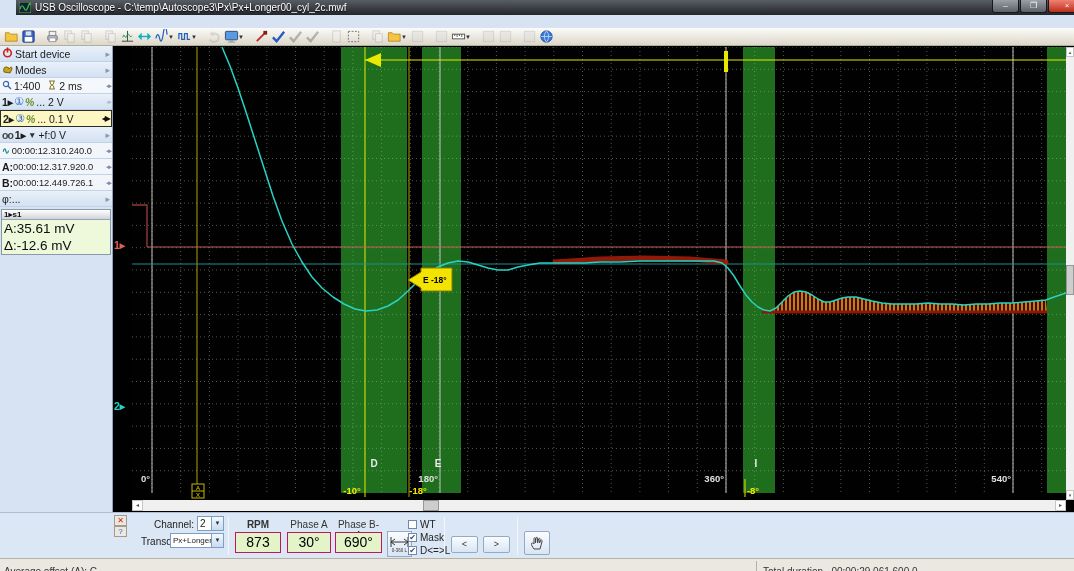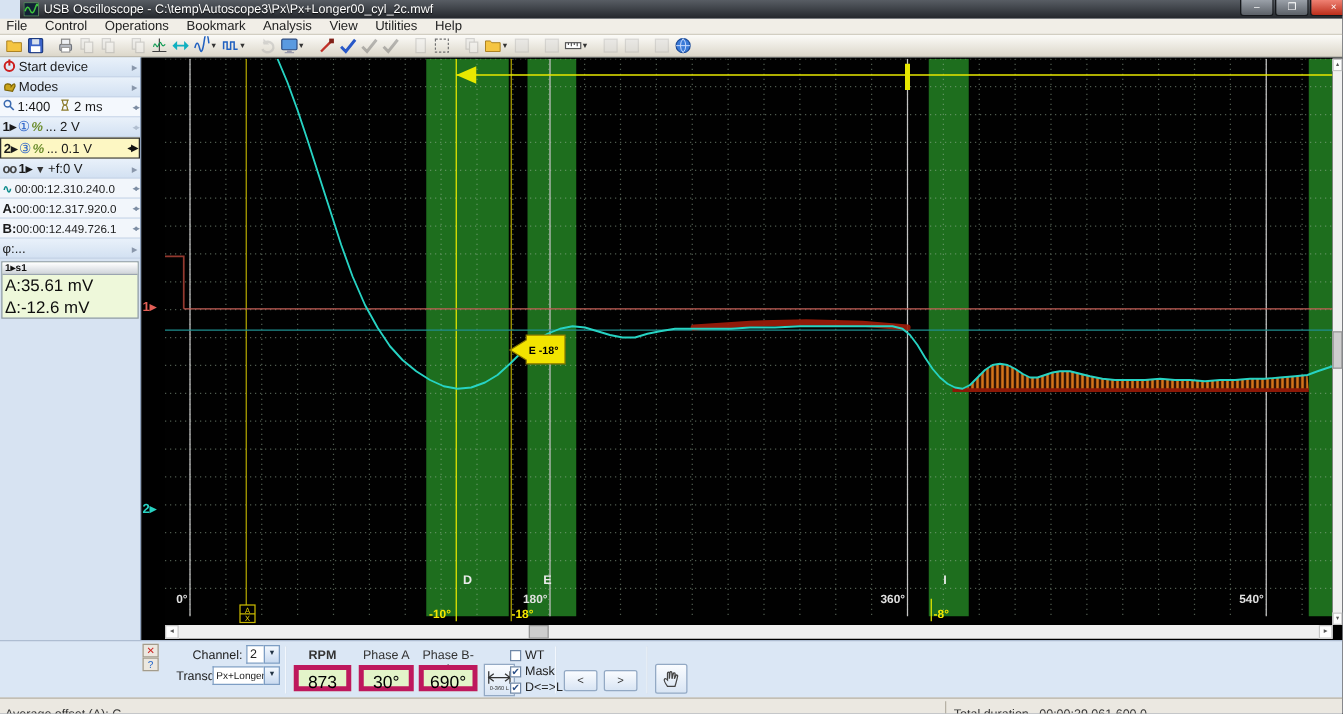--- a/index.html
+++ b/index.html
@@ -60,21 +60,21 @@
 
   
   .bottompanel{position:absolute;left:0;top:512px;width:1074px;height:46px;background:#dbe7f5;border-top:1px solid #aebdd2;font-size:10px;color:#222;}
   .cicon{position:absolute;width:13px;height:11px;background:#ece8e0;border:1px solid #a39c8c;font-size:8px;line-height:9px;text-align:center;}
   .blabel{position:absolute;text-align:right;white-space:nowrap;}
   .combo{position:absolute;display:flex;height:15px;}
   .cval{background:#fff;border:1px solid #7e9ec4;border-right:none;font-size:8px;line-height:13px;padding:0 2px;overflow:hidden;white-space:nowrap;}
   .carr{width:13px;background:linear-gradient(#f4f9ff,#c9daf0);border:1px solid #7e9ec4;font-size:6px;line-height:13px;text-align:center;color:#234;}
   .vsep{position:absolute;width:1px;background:#b5c3d6;border-right:1px solid #f2f7fd;}
   .glabel{position:absolute;text-align:center;font-size:10px;color:#333;}
-  .gbox{position:absolute;height:21px;background:#e3f4c9;border:4px solid #be185d;text-align:center;font-size:14px;line-height:19px;color:#000;}
+  .gbox{position:absolute;height:21px;background:#e3f4c9;border:1px solid #be185d;text-align:center;font-size:14px;line-height:19px;color:#000;}
   .rulerbtn{position:absolute;width:25px;height:26px;background:linear-gradient(#fafcff,#d9e5f4);border:1px solid #93a9c4;display:flex;flex-direction:column;align-items:center;justify-content:center;}
   .rulerbtn svg{width:21px;height:12px;}
   .rlabel{font-size:4.5px;color:#333;line-height:5px;white-space:nowrap;}
   .cbcol{position:absolute;display:flex;flex-direction:column;}
   .cbrow{display:flex;align-items:center;height:13px;}
   .cbbox{width:9px;height:9px;background:#fff;border:1px solid #7189a8;font-size:8px;line-height:8px;text-align:center;color:#2c4f86;margin-right:3px;flex:0 0 auto;}
   .cblab{font-size:10px;color:#222;white-space:nowrap;}
   .pbtn{position:absolute;width:27px;height:17px;background:linear-gradient(#fafcff,#d9e5f4);border:1px solid #93a9c4;border-radius:2px;text-align:center;font-size:9px;line-height:15px;color:#333;}
   .handbtn{position:absolute;width:26px;height:24px;background:linear-gradient(#fafcff,#d9e5f4);border:1px solid #93a9c4;border-radius:2px;display:flex;align-items:center;justify-content:center;}
 
@@ -97,30 +97,20 @@
         </svg>
     </span>
     <span class="ttext">USB Oscilloscope - C:\temp\Autoscope3\Px\Px+Longer00_cyl_2c.mwf</span>
     <div class="winbtns">
       <div class="wbtn">–</div>
       <div class="wbtn">❐</div>
       <div class="wbtn close">×</div>
     </div>
   </div>
 
-  <div class="menubar">
-      <span class="mitem">File</span>
-      <span class="mitem">Control</span>
-      <span class="mitem">Operations</span>
-      <span class="mitem">Bookmark</span>
-      <span class="mitem">Analysis</span>
-      <span class="mitem">View</span>
-      <span class="mitem">Utilities</span>
-      <span class="mitem">Help</span>
-    </div>
 
   <div class="toolbar">
       <span class="ticon">
         <svg viewBox="0 0 16 16">
           <path d="M1.5 13V4h4l1.5 1.5H14V13z" fill="#f5c542" stroke="#a87d1c" stroke-width=".8"></path>
         </svg>
       </span>
       <span class="ticon">
         <svg viewBox="0 0 16 16">
           <rect x="2" y="2" width="12" height="12" rx="1" fill="#3a62c8" stroke="#1c3a80"></rect>

